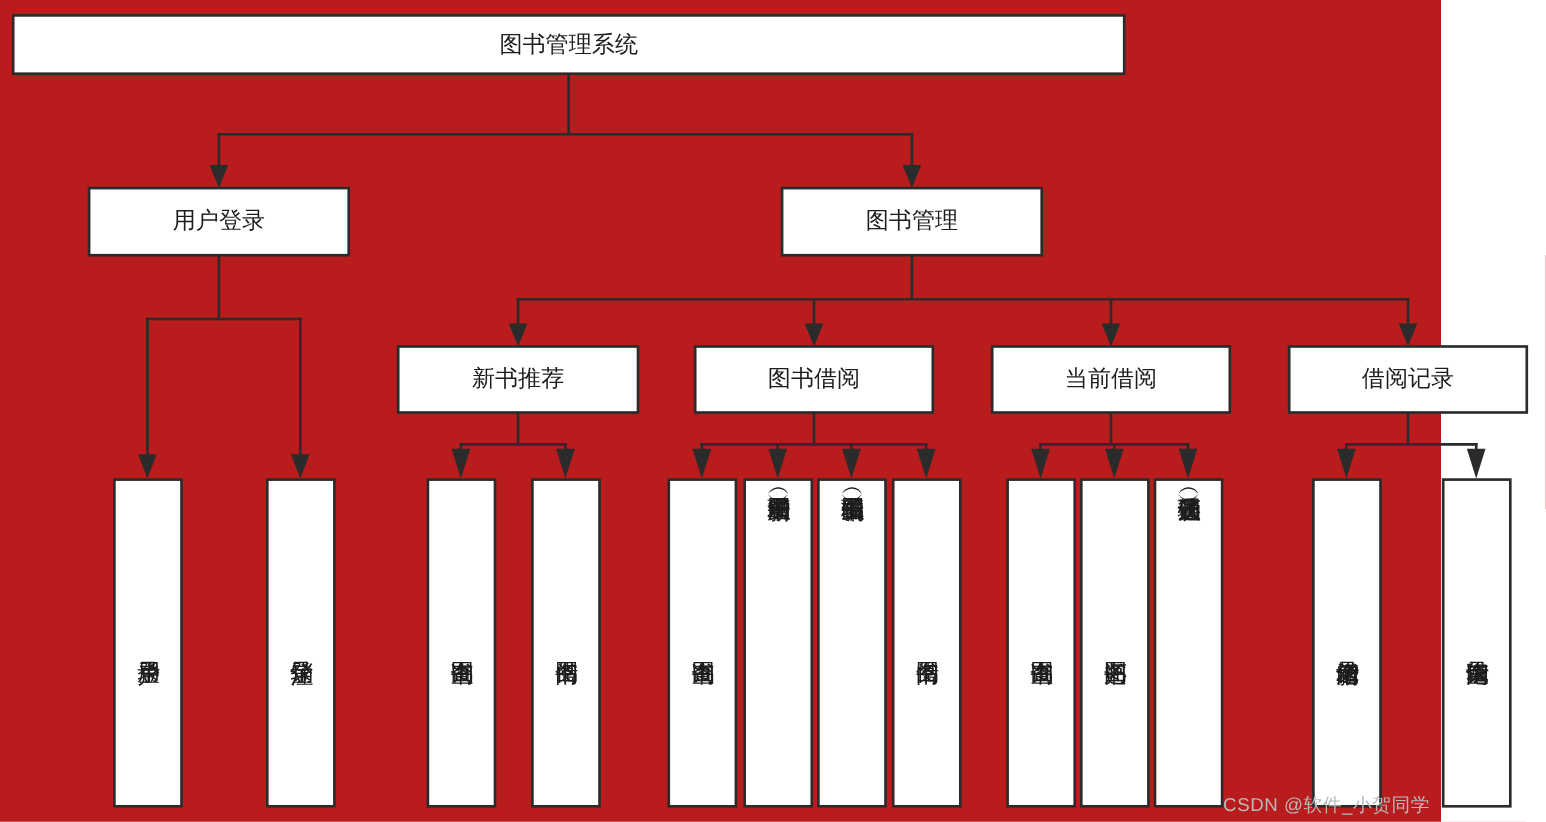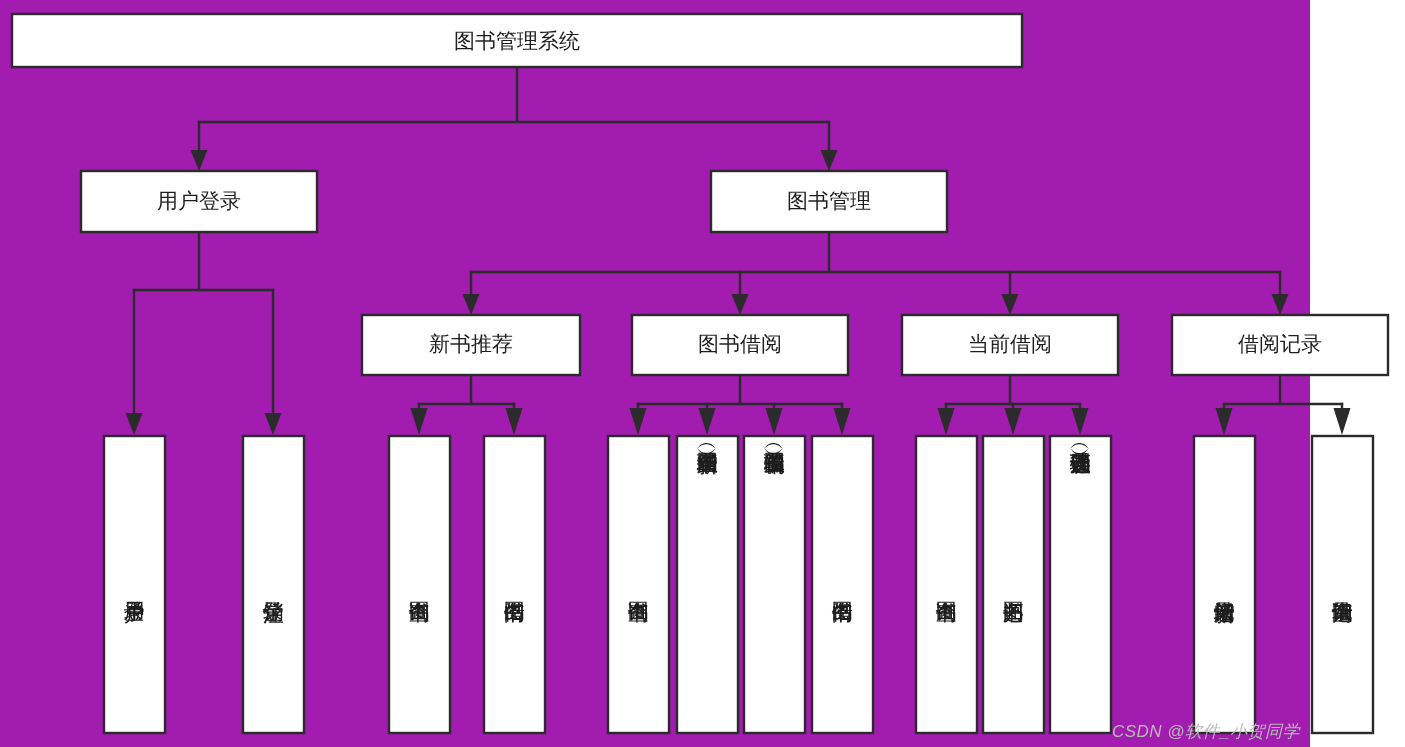--- a/index.html
+++ b/index.html
@@ -10,21 +10,21 @@
   body {
     width: 1405px;
     height: 747px;
     overflow: hidden;
     font-family: "Liberation Sans", "DejaVu Sans", sans-serif;
   }
   #diagram-root {
     position: relative;
     width: 1310px;
     height: 747px;
-    background: #a21caf;
+    background: #b91c1c;
   }
   svg#tree-svg {
     position: absolute;
     left: 0;
     top: 0;
     width: 1405px;
     height: 747px;
   }
   .node-rect {
     fill: #ffffff;
@@ -67,21 +67,20 @@
   }
   #watermark {
     position: absolute;
     right: 10px;
     bottom: 4px;
     font-family: "Liberation Sans", "DejaVu Sans", sans-serif;
     font-size: 17px;
     color: #b9b9b9;
     letter-spacing: 0.5px;
     white-space: nowrap;
-    font-style: italic;
   }
 </style>
 </head>
 <body>
 
 <div id="diagram-root">
 
   <svg id="tree-svg" viewBox="0 0 1405 747">
     <defs>
       <marker id="arrow" viewBox="0 0 12 14" refX="5.5" refY="13" markerWidth="12" markerHeight="14" orient="auto-start-reverse" markerUnits="userSpaceOnUse">

